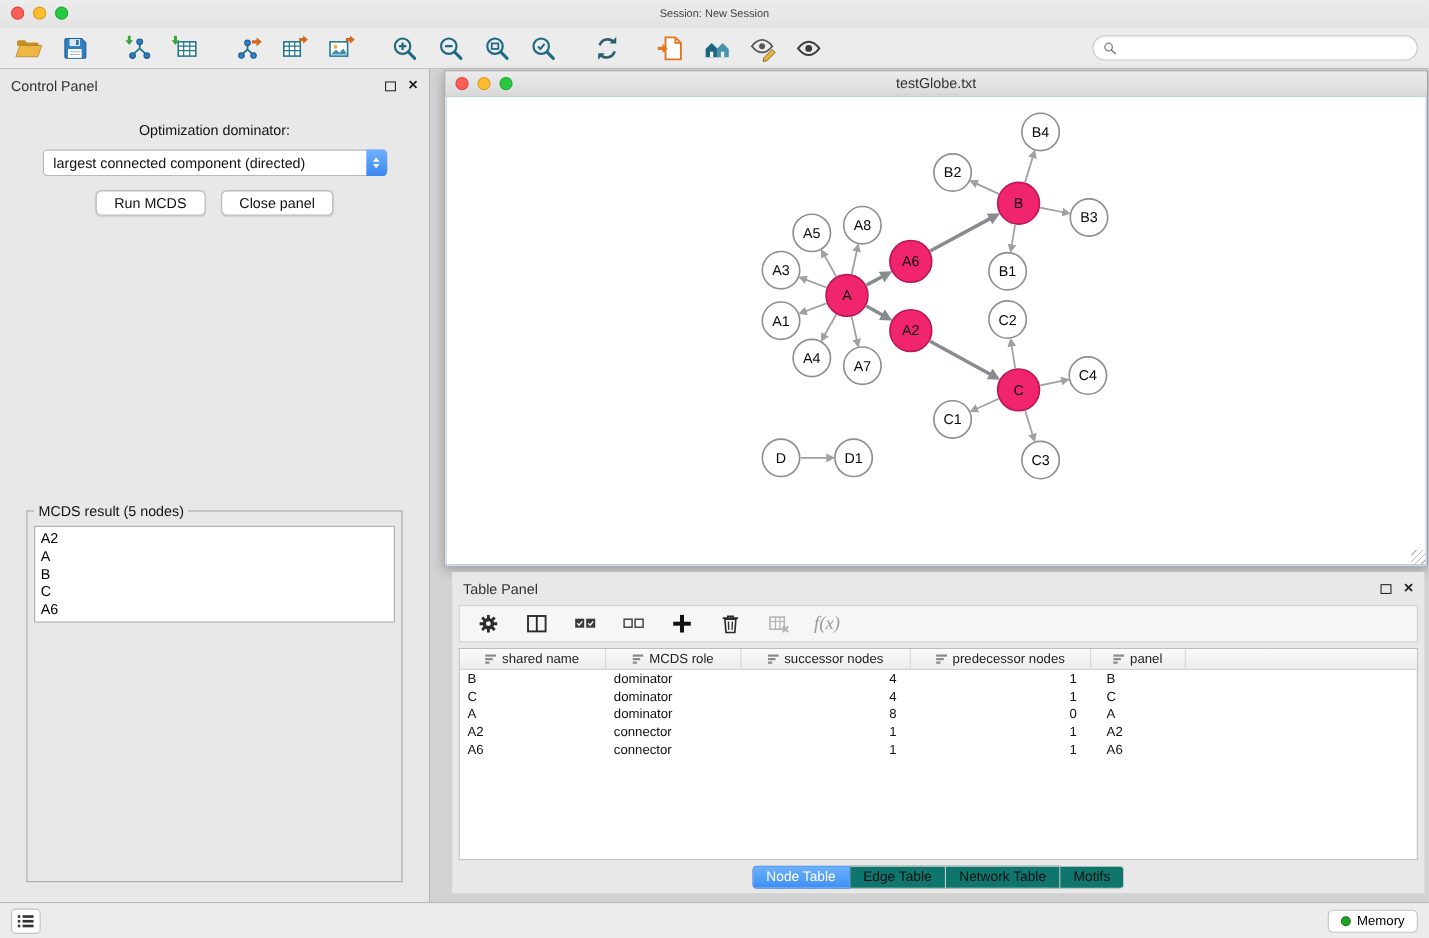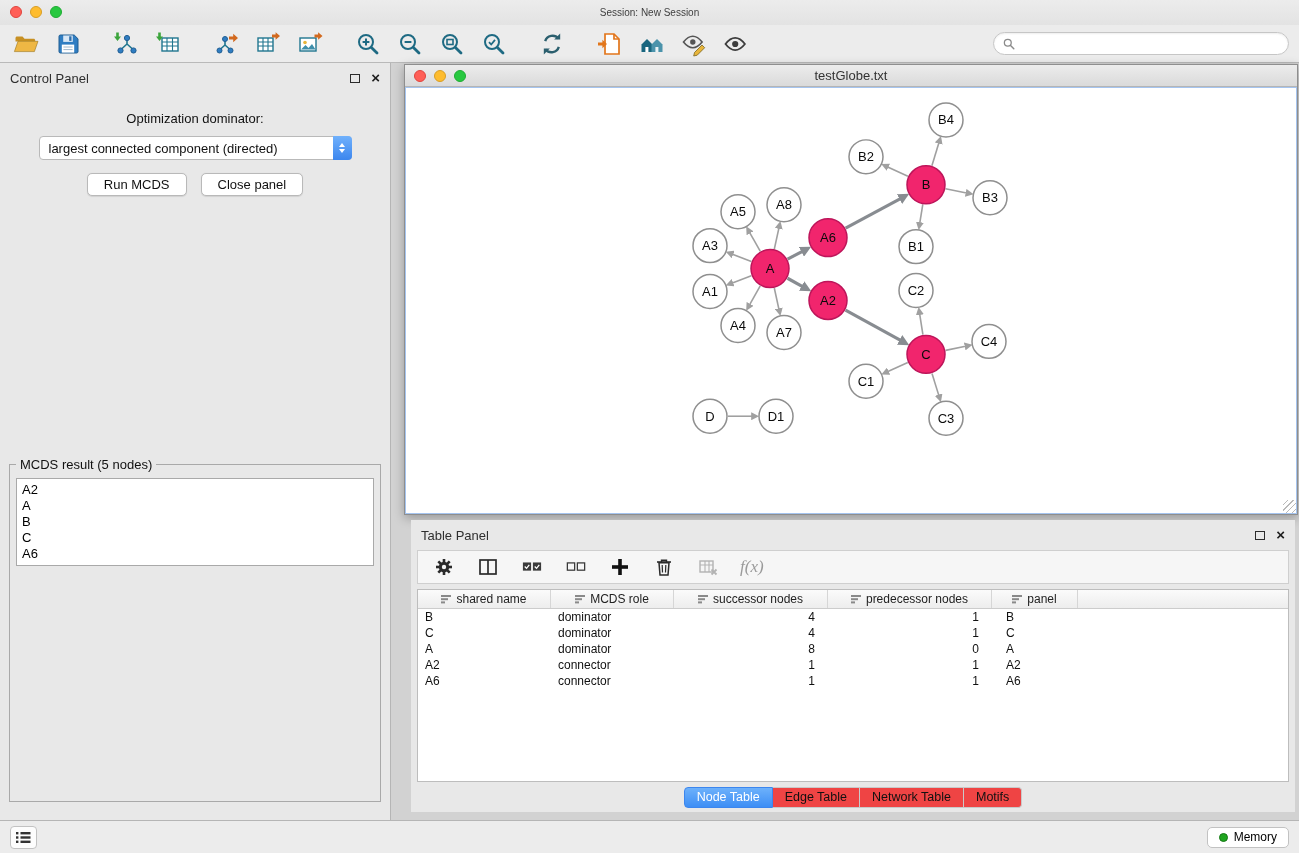--- a/index.html
+++ b/index.html
@@ -38,21 +38,21 @@
   .cp-tab:first-child { border-left:1px solid #c9c9c9; border-radius:4px 0 0 4px; }
   .cp-tab:last-child { border-radius:0 4px 4px 0; }
   .cp-tab.active { background:linear-gradient(#6db1fb,#3d8ef5); border-color:#3c86ee; color:#fff; }
   .opt-label { text-align:center; margin-top:24px; font-size:13px; }
   .dropdown { margin:10px auto 0; width:313px; height:24px; background:#fff; border:1px solid #b9b9b9; border-radius:4px; display:flex; align-items:center; font-size:13px; position:relative; padding:0 24px 0 9px; cursor:pointer; }
   .dropdown .stepper { position:absolute; right:-1px; top:-1px; bottom:-1px; width:19px; background:linear-gradient(#70b1fc,#3c86ee); border-radius:0 4px 4px 0; display:flex; flex-direction:column; align-items:center; justify-content:center; gap:2px; }
   .tri-up { width:0; height:0; border-left:3.5px solid transparent; border-right:3.5px solid transparent; border-bottom:4.5px solid #fff; }
   .tri-down { width:0; height:0; border-left:3.5px solid transparent; border-right:3.5px solid transparent; border-top:4.5px solid #fff; }
   .cp-buttons { display:flex; justify-content:center; gap:14px; margin-top:13px; }
   .mac-btn { background:#fff; border:1px solid #b9b9b9; border-radius:5px; padding:3px 16px; font-size:13px; color:#111; box-shadow:0 0.5px 1px rgba(0,0,0,.10); cursor:pointer; font-family:"Liberation Sans",sans-serif; }
-  .result-fieldset { margin:auto 9px 18px; border:1px solid #a9a9a9; padding:6px; height:345px; }
+  .result-fieldset { margin:auto 24px 18px; border:1px solid #a9a9a9; padding:6px; height:345px; }
   .result-fieldset legend { font-size:13px; padding:0 4px; color:#111; }
   .result-list { background:#fff; border:1px solid #a9a9a9; height:100%; overflow:auto; padding:3px 5px; }
   .result-item { font-size:13px; line-height:16px; color:#000; }
 
   
   .workspace { flex:1; position:relative; background:#d2d2d2; }
 
   .network-window { position:absolute; left:13px; top:1px; width:894px; height:451px; background:#fff; border:1px solid #8e8e8e; box-shadow:0 3px 10px rgba(0,0,0,.28); }
   .nw-titlebar { height:22px; background:linear-gradient(#ececec,#dadada); border-bottom:1px solid #b5b5b5; position:relative; display:flex; align-items:center; }
   .nw-titlebar .traffic { top:5px; left:9px; }
@@ -73,21 +73,21 @@
   .tp-table { margin:5px 6px 0; flex:1; background:#fff; border:1px solid #bdbdbd; display:flex; flex-direction:column; overflow:hidden; }
   .thead { display:flex; background:linear-gradient(#fbfbfb,#ededed); border-bottom:1px solid #ccc; height:19px; flex:none; }
   .th { display:flex; align-items:center; justify-content:center; gap:5px; font-size:12px; color:#222; border-right:1px solid #d6d6d6; height:100%; }
   .th-fill { flex:1; }
   .tbody { flex:1; }
   .tr { display:flex; height:16px; align-items:center; }
   .td { font-size:12px; padding:0 7px; overflow:hidden; white-space:nowrap; }
   .td.num { text-align:right; padding-right:13px; }
   .td.name-col { padding-left:14px; }
   .tp-tabs { height:30px; display:flex; justify-content:center; align-items:center; flex:none; }
-  .bt-tab { background:#ef4444; border:1px solid #c9c9c9; border-left:none; padding:2.5px 12px; font-size:12.5px; color:#111; cursor:pointer; }
+  .bt-tab { background:#0f766e; border:1px solid #c9c9c9; border-left:none; padding:2.5px 12px; font-size:12.5px; color:#111; cursor:pointer; }
   .bt-tab:first-child { border-left:1px solid #c9c9c9; border-radius:4px 0 0 4px; }
   .bt-tab:last-child { border-radius:0 4px 4px 0; }
   .bt-tab.active { background:linear-gradient(#6db1fb,#3d8ef5); border-color:#3c86ee; color:#fff; }
 
   
   .statusbar { height:33px; background:#ececec; border-top:1px solid #b5b5b5; display:flex; align-items:center; padding:0 10px; }
   .menu-btn { width:27px; height:23px; border:1px solid #c2c2c2; border-radius:4px; background:#fdfdfd; display:flex; align-items:center; justify-content:center; cursor:pointer; }
   .memory-btn { margin-left:auto; display:flex; align-items:center; gap:6px; background:#fff; border:1px solid #c2c2c2; border-radius:5px; padding:2.5px 11px; font-size:12px; cursor:pointer; font-family:"Liberation Sans",sans-serif; }
   .green-dot { width:9px; height:9px; border-radius:50%; background:#1fa51f; border:1px solid #157815; }
 </style>

